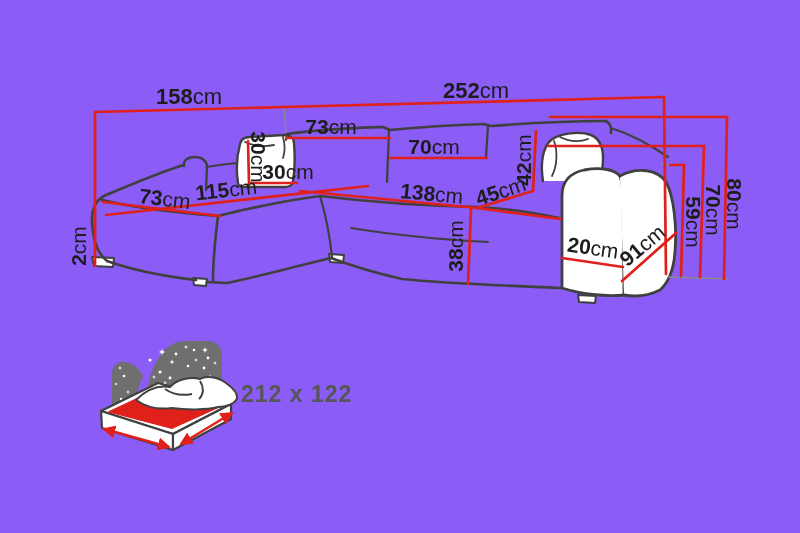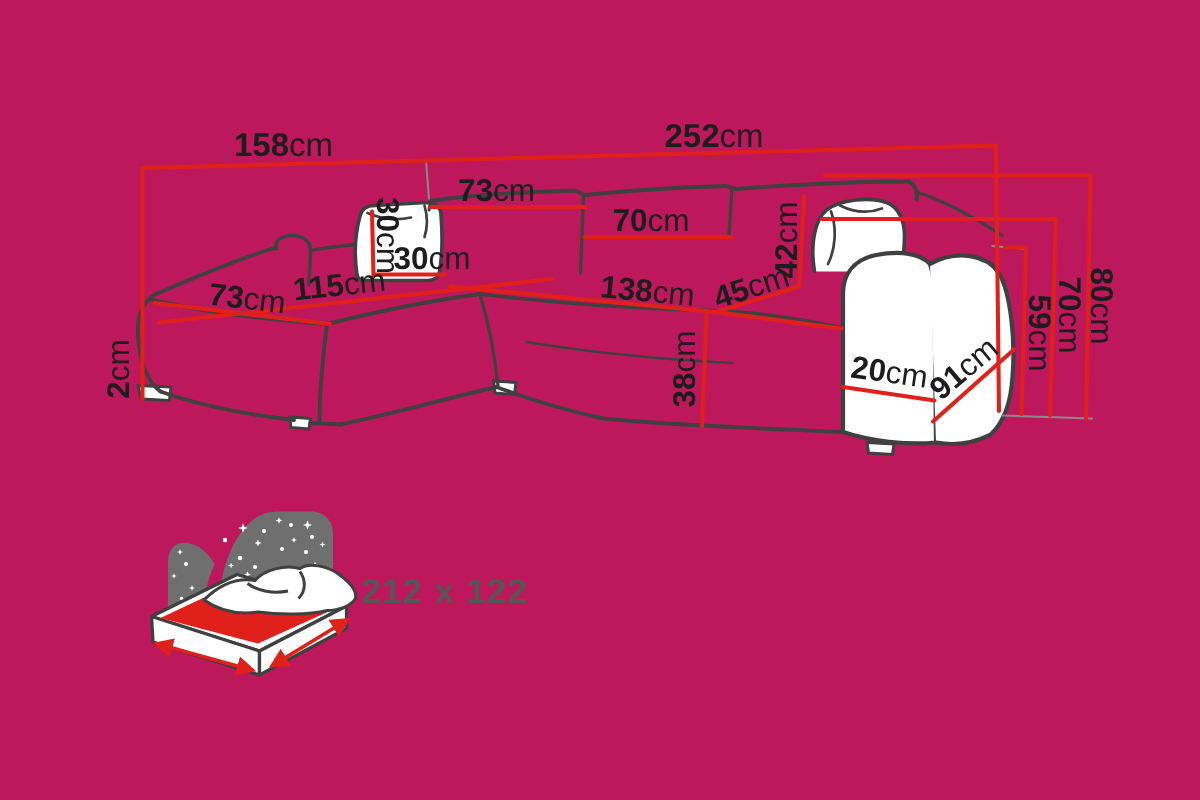--- a/index.html
+++ b/index.html
@@ -1,16 +1,16 @@
 <!DOCTYPE html>
 <html><head>
 <meta charset="utf-8">
 <style>
   html,body{margin:0;padding:0;background:#ffffff;}
-  #stage{position:relative;width:800px;height:533px;background:#be185d;overflow:hidden;
+  #stage{position:relative;width:800px;height:533px;background:#8b5cf6;overflow:hidden;
          font-family:"Liberation Sans",sans-serif;}
   svg{position:absolute;left:0;top:0;}
   text{fill:#1d1d1d;}
   .dim-num{font-weight:bold;}
   .dim-unit{font-weight:normal;}
   .lbl{font-size:21px;}
   .lbl-big{font-size:22px;}
   .sleep-lbl{font-size:23px;font-weight:bold;fill:#565656;letter-spacing:1px;}
 </style>
 </head>

